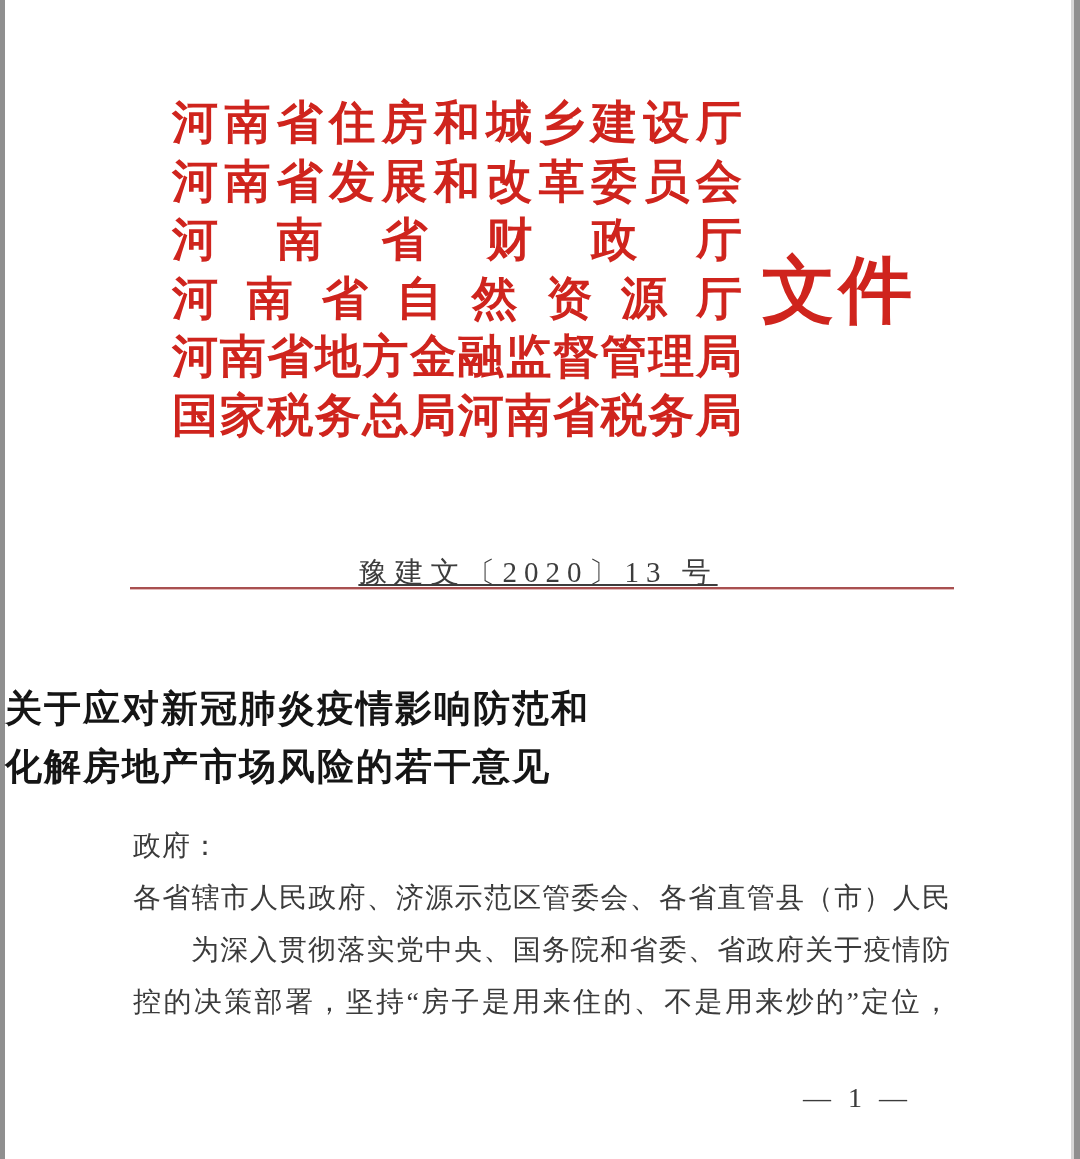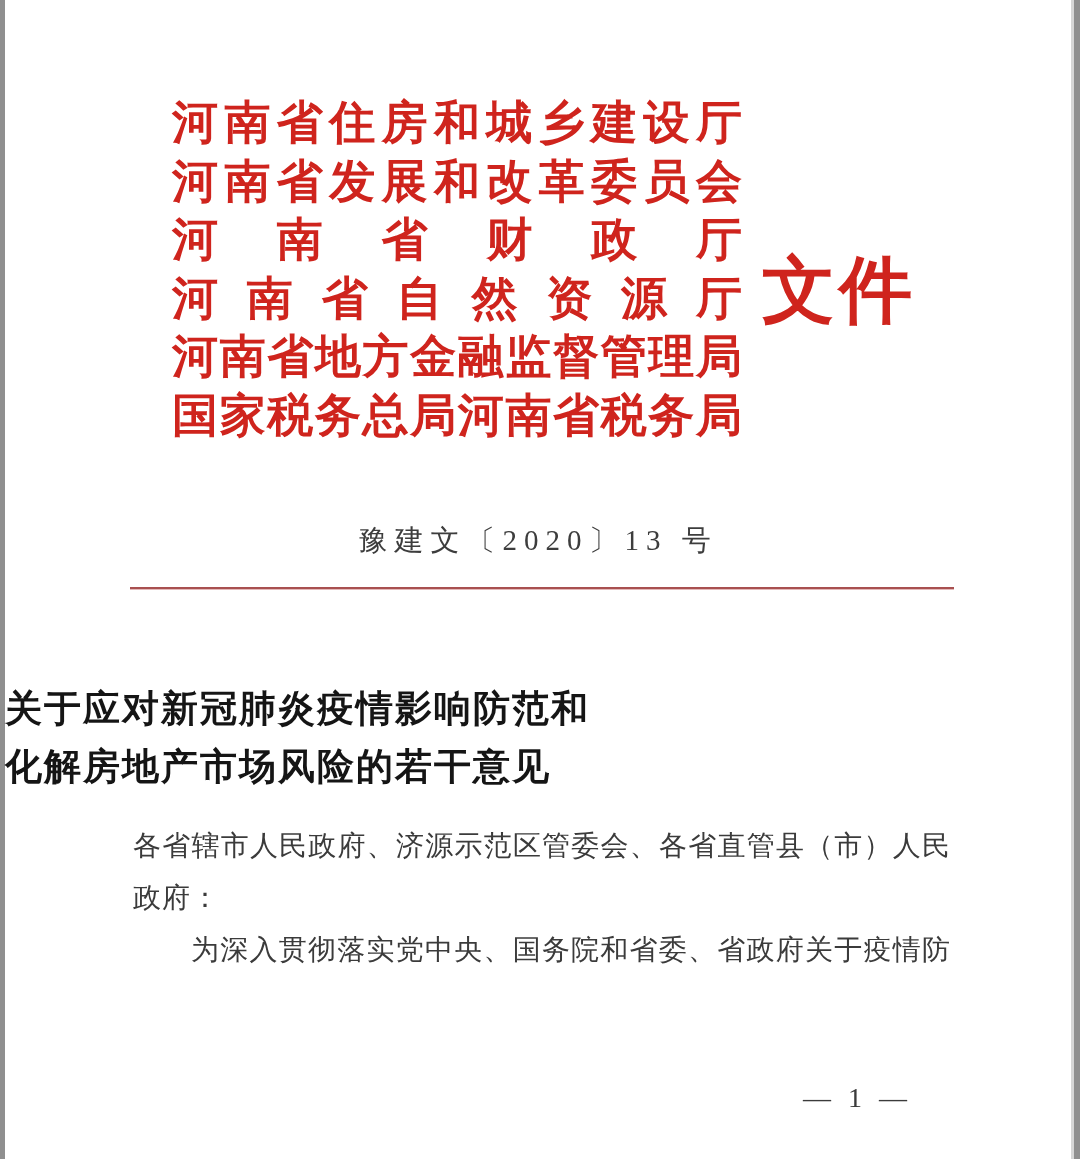--- a/index.html
+++ b/index.html
@@ -45,27 +45,28 @@
     font-weight: bold;
     color: #cf241d;
     letter-spacing: 4px;
     white-space: nowrap;
     margin-top: 24px;
   }
   
   .doc-number {
     position: absolute;
     left: 0;
-    top: 521px;
+    top: 553px;
     width: 100%;
     text-align: center;
     font-size: 29px;
     letter-spacing: 7px;
     color: #3d3d3d;
     white-space: nowrap;
+    text-decoration: underline;
   }
   
   .red-rule {
     position: absolute;
     left: 125px;
     top: 587px;
     width: 824px;
     height: 2px;
     background: #a85050;
     border-bottom: 1px solid #e3b9b9;
@@ -204,20 +205,21 @@
   <div class="doc-number">豫建文〔2020〕13 号</div>
 
   <div class="red-rule"></div>
 
   <div class="title-block">
     <div>关于应对新冠肺炎疫情影响防范和</div>
     <div>化解房地产市场风险的若干意见</div>
   </div>
 
   <div class="body-block">
+    <div class="body-line">政府：</div>
     <div class="body-line jline">各省辖市人民政府、济源示范区管委会、各省直管县（市）人民</div>
-    <div class="body-line">政府：</div>
     <div class="body-line jline indent">为深入贯彻落实党中央、国务院和省委、省政府关于疫情防</div>
+    <div class="body-line jline">控的决策部署，坚持“房子是用来住的、不是用来炒的”定位，</div>
   </div>
 
   <div class="page-number">— 1 —</div>
 
 </div>
 
 </body></html>

